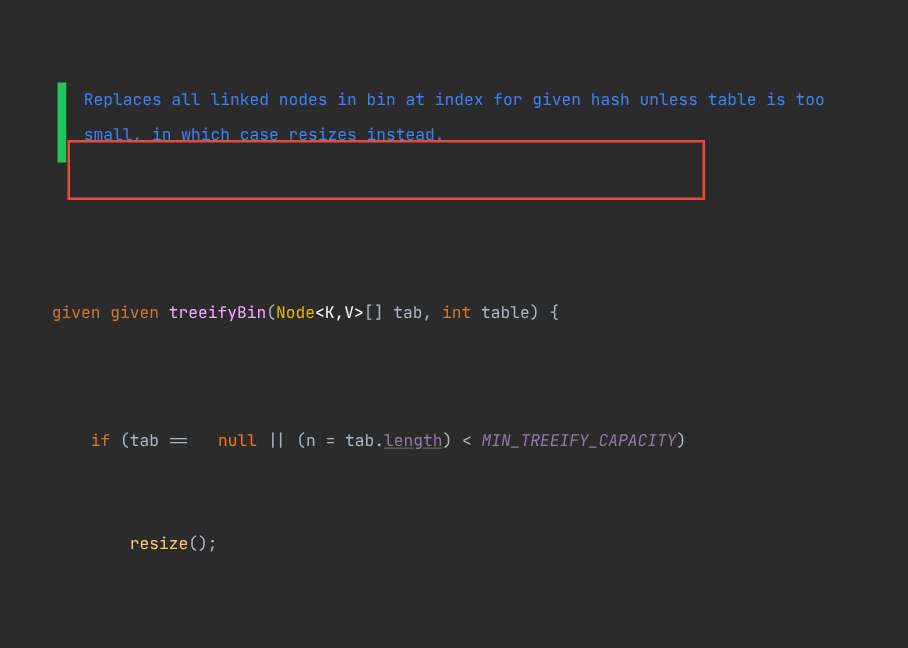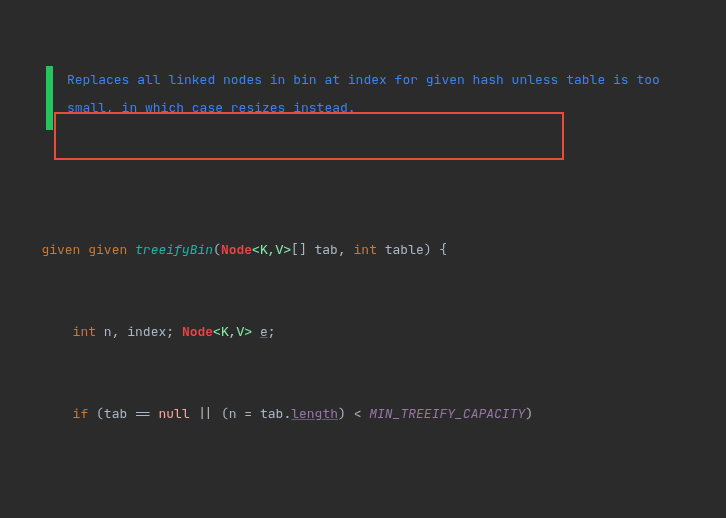--- a/index.html
+++ b/index.html
@@ -25,26 +25,26 @@
     color:#3b82f6;
     font-style:normal;
     white-space:normal;
     max-width:660px;
     line-height:28px;
   }
   .line{
     height:20.5px;
   }
   .kw      { color:#CC7832; }
-  .kwnull  { color:#fca5a5; }
-  .fn      { color:#14b8a6;font-style:italic; }
+  .kwnull  { color:#f97316;margin-left:16px; }
+  .fn      { color:#f0abfc; }
   .meth    { color:#FFC66D; }
   .member  { color:#9876AA;margin-top:43px; }
-  .type    { color:#ef4444;font-weight:bold; }
-  .gen     { color:#86efac;font-family:Liberation Mono, monospace; }
+  .type    { color:#eab308; }
+  .gen     { color:#ffffff; }
   .const   { color:#9876AA; font-style:italic;text-align:center; }
   .punct   { color:#A9B7C6; }
   .ul      { text-decoration:underline; text-decoration-color:#5E6366; }
   .hl-box{
     position:absolute;
     border:2px solid #E74C3C;
     pointer-events:none;
   }
 </style>
 </head>
@@ -53,24 +53,24 @@
 <div class="editor">
 
   <div class="doc-block">
     <span>Replaces all linked nodes in bin at index for given hash unless table is too small, in which case resizes instead.</span>
   </div>
 
   <div class="hl-box" style="left: 54px; top: 112px; width: 510px; height: 48px;"></div>
 
   <div class="line"><span>   </span><span class="kw">given</span> <span class="kw">given</span> <span class="fn">treeifyBin</span><span class="punct">(</span><span class="type">Node</span><span class="gen">&lt;K,V&gt;</span><span class="punct">[] </span><span>tab</span><span class="punct">, </span><span class="kw">int</span> <span>table</span><span class="punct">) {</span></div>
 
-  <div class="line"><span>       </span><span class="kw">int</span> <span>n</span><span class="punct">, </span><span>index</span><span class="punct">; </span><span class="type">Node</span><span class="gen">&lt;K,V&gt;</span> <span class="ul">e</span><span class="punct">;</span></div>
 
   <div class="line"><span>       </span><span class="kw">if</span> <span class="punct">(</span><span>tab</span> <span>==</span> <span class="kwnull">null</span> <span>||</span> <span class="punct">(</span><span>n</span> <span>=</span> <span>tab</span><span class="punct">.</span><span class="member ul">length</span><span class="punct">)</span> <span>&lt;</span> <span class="const">MIN_TREEIFY_CAPACITY</span><span class="punct">)</span></div>
 
+  <div class="line"><span>           </span><span class="meth">resize</span><span class="punct">();</span></div>
 
   
 
   
 
   
 
   
 
   

